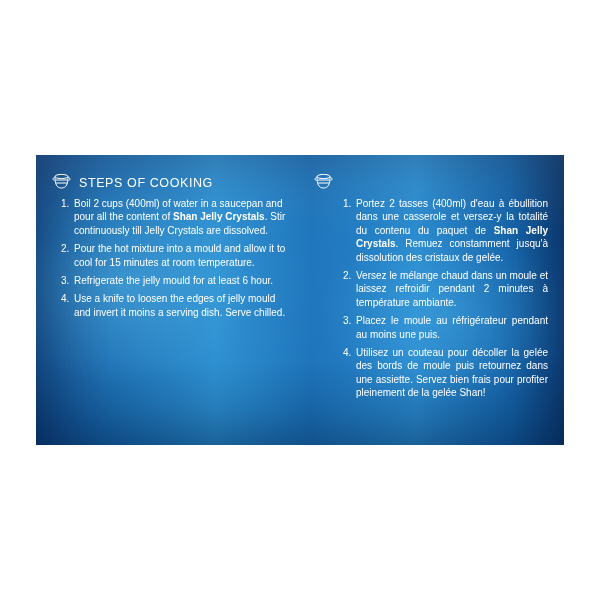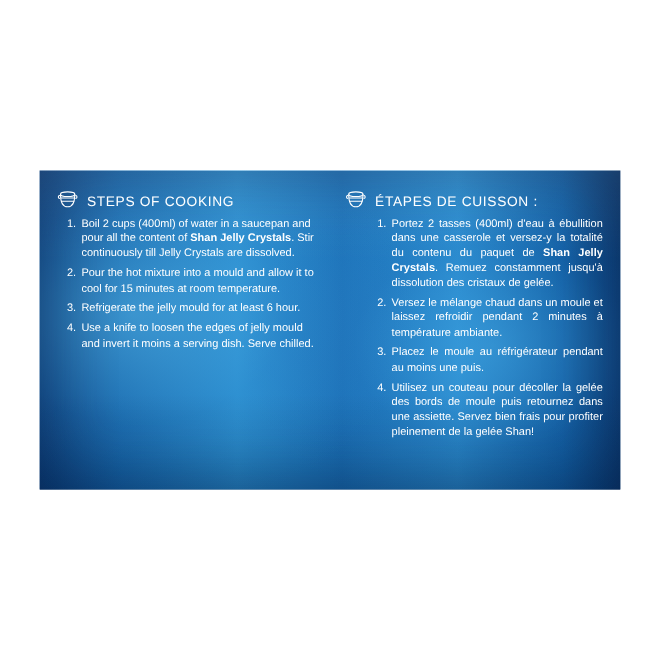--- a/index.html
+++ b/index.html
@@ -139,21 +139,20 @@
       <div class="col col-right">
         <div class="heading-row">
           <svg class="pot-icon" viewBox="0 0 38 34">
             <ellipse cx="19" cy="7" rx="13" ry="4.2" fill="none" stroke="#ffffff" stroke-width="2"></ellipse>
             <path d="M6 7 C6 22, 9 30, 19 30 C29 30, 32 22, 32 7" fill="none" stroke="#ffffff" stroke-width="2"></path>
             <line x1="7" y1="14" x2="31" y2="14" stroke="#ffffff" stroke-width="2"></line>
             <line x1="7" y1="20" x2="31" y2="20" stroke="#ffffff" stroke-width="2"></line>
             <path d="M5 9 C1 10, 1 14, 5 15" fill="none" stroke="#ffffff" stroke-width="2"></path>
             <path d="M33 9 C37 10, 37 14, 33 15" fill="none" stroke="#ffffff" stroke-width="2"></path>
           </svg>
-          <span class="heading-text">ÉTAPES DE CUISSON :</span>
         </div>
         <ol class="steps">
             <li><span>Portez 2 tasses (400ml) d'eau à ébullition dans une casserole et versez-y la totalité du contenu du paquet de </span><span class="brand">Shan Jelly Crystals</span><span>. Remuez constamment jusqu'à dissolution des cristaux de gelée.</span></li>
             <li><span>Versez le mélange chaud dans un moule et laissez refroidir pendant 2 minutes à température ambiante.</span></li>
             <li><span>Placez le moule au réfrigérateur pendant au moins une puis.</span></li>
             <li><span>Utilisez un couteau pour décoller la gelée des bords de moule puis retournez dans une assiette. Servez bien frais pour profiter pleinement de la gelée Shan!</span></li>
           </ol>
       </div>
 
     </div>

